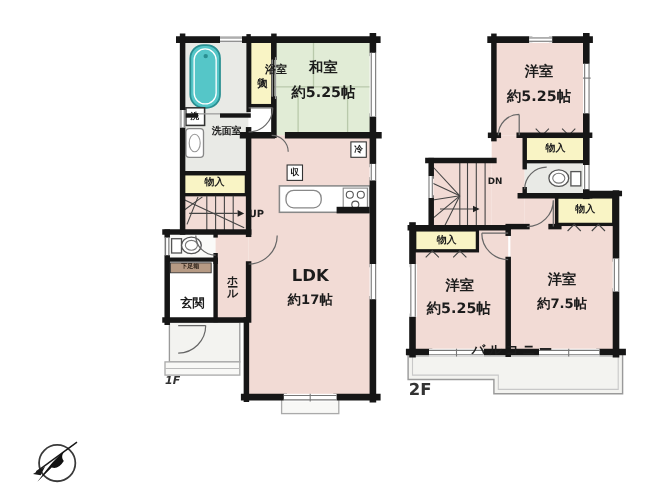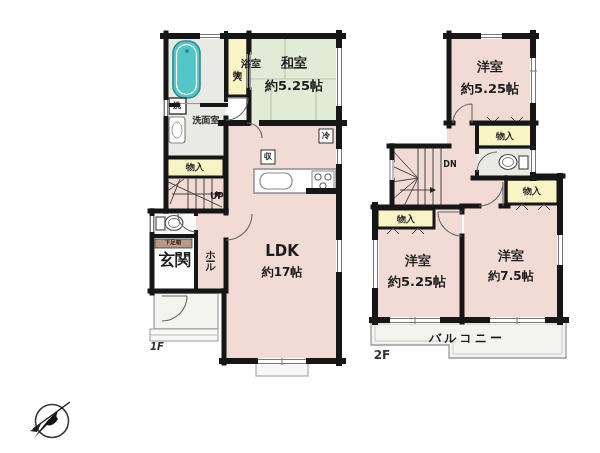--- a/index.html
+++ b/index.html
@@ -295,40 +295,40 @@
   <g>
     <circle cx="52" cy="421" r="16.5" fill="none" stroke="#3a3a3a" stroke-width="1.6"></circle>
     <line x1="33" y1="429" x2="70" y2="402" stroke="#1a1a1a" stroke-width="1.3"></line>
     <polygon points="30,431 41,424 37,432" fill="#1a1a1a"></polygon>
     <path d="M69,403 Q54,411 40,430 Q37,434 34,438 Q42,430 47,425 Q53,427 58,419 Q55,416 58,411 Z" fill="#111111"></path>
   </g>
 </svg>
 
   <div class="lbl" style="left:207px;top:64px;font-size:10px;margin-left:44px;">浴室</div>
   <div class="lbl vert" style="left:237px;top:64px;font-size:9px;">物入</div>
-  <div class="lbl" style="left:294px;top:62px;font-size:13px;text-decoration:underline;">和室</div>
+  <div class="lbl" style="left:294px;top:62px;font-size:13px;">和室</div>
   <div class="lbl" style="left:294px;top:85px;font-size:13px;">約5.25帖</div>
   <div class="lbl" style="left:177px;top:106px;font-size:8px;">洗</div>
   <div class="lbl" style="left:206px;top:120px;font-size:9px;">洗面室</div>
   <div class="lbl" style="left:195px;top:167px;font-size:9px;">物入</div>
-  <div class="lbl" style="left:217px;top:196px;font-size:9px;">UP</div>
+  <div class="lbl" style="left:233px;top:196px;font-size:9px;">UP</div>
   <div class="lbl" style="left:173px;top:243px;font-size:5.5px;color:#2b2017;">下足箱</div>
-  <div class="lbl" style="left:175px;top:260px;font-size:16px;">玄関</div>
+  <div class="lbl" style="left:175px;top:276px;font-size:11px;">玄関</div>
   <div class="lbl vert" style="left:210px;top:256px;font-size:10px;">ホール</div>
   <div class="lbl" style="left:282px;top:251px;font-size:15px;">LDK</div>
   <div class="lbl" style="left:282px;top:272px;font-size:12px;">約17帖</div>
   <div class="lbl" style="left:326px;top:136px;font-size:8px;">冷</div>
   <div class="lbl" style="left:268px;top:157px;font-size:8px;">収</div>
   <div class="lbl" style="left:157px;top:347px;font-size:10px;color:#333;font-style:italic;">1F</div>
 
   <div class="lbl" style="left:490px;top:66px;font-size:13px;">洋室</div>
   <div class="lbl" style="left:490px;top:88px;font-size:13px;">約5.25帖</div>
   <div class="lbl" style="left:505px;top:136px;font-size:9px;">物入</div>
   <div class="lbl" style="left:450px;top:165px;font-size:8px;">DN</div>
   <div class="lbl" style="left:406px;top:219px;font-size:9px;">物入</div>
   <div class="lbl" style="left:532px;top:191px;font-size:9px;">物入</div>
   <div class="lbl" style="left:418px;top:260px;font-size:13px;">洋室</div>
   <div class="lbl" style="left:417px;top:281px;font-size:13px;">約5.25帖</div>
   <div class="lbl" style="left:511px;top:255px;font-size:13px;">洋室</div>
   <div class="lbl" style="left:511px;top:276px;font-size:12px;">約7.5帖</div>
-  <div class="lbl" style="left:467px;top:338px;font-size:12px;letter-spacing:3px;">バルコニー</div>
-  <div class="lbl" style="left:382px;top:355px;font-size:12px;color:#333;text-align:center;">2F</div>
+  <div class="lbl" style="left:467px;top:318px;font-size:12px;letter-spacing:3px;">バルコニー</div>
+  <div class="lbl" style="left:382px;top:355px;font-size:15px;color:#333;text-align:center;">2F</div>
 </div>
 
 </body></html>

